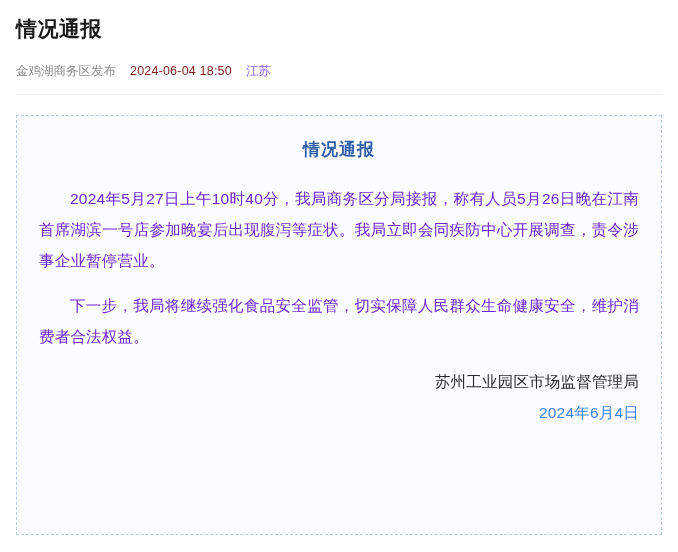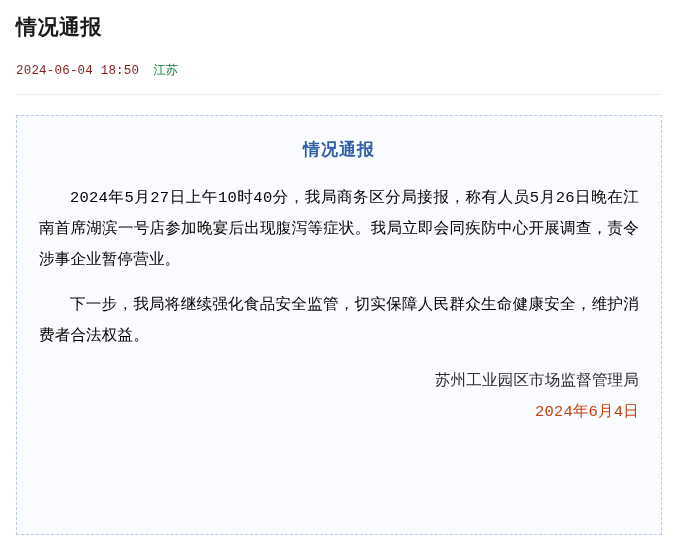--- a/index.html
+++ b/index.html
@@ -13,21 +13,20 @@
     font-family: "Liberation Sans", sans-serif;
     color: #222222;
     overflow: hidden;
   }
   .page {
     width: 678px;
     height: 552px;
     box-sizing: border-box;
     position: relative;
     background: #ffffff;
-    font-family: Liberation Mono, monospace;
   }
   .header {
     padding: 14px 16px 0 16px;
   }
   .title {
     font-size: 21px;
     font-weight: bold;
     color: #1a1a1a;
     letter-spacing: 0.5px;
     line-height: 30px;
@@ -44,21 +43,21 @@
     white-space: nowrap;
   }
   .meta .source {
     color: #8c8c8c;
   }
   .meta .datetime {
     color: #7f1d1d;
     letter-spacing: 0.2px;
   }
   .meta .location {
-    color: #15803d;
+    color: #8b5cf6;
   }
   .divider {
     margin-top: 14px;
     border-top: 1px solid #ededed;
     width: 100%;
   }
   .body-wrap {
     padding: 20px 16px 0 16px;
   }
   .notice-card {
@@ -72,49 +71,50 @@
     text-align: center;
     color: #2f5fa8;
     font-weight: bold;
     font-size: 17px;
     letter-spacing: 1px;
     margin-bottom: 22px;
   }
   .para {
     font-size: 15.5px;
     line-height: 31px;
-    color: #000000;
+    color: #6d28d9;
     text-indent: 2em;
     text-align: justify;
     margin: 0 0 14px 0;
     letter-spacing: 0.2px;
   }
   .sign {
     text-align: right;
     font-size: 15.5px;
     line-height: 31px;
     color: #2a2a2a;
     letter-spacing: 0.2px;
   }
   .sign-date {
     text-align: right;
     font-size: 15.5px;
     line-height: 31px;
-    color: #c2410c;
+    color: #3b82f6;
     letter-spacing: 0.2px;
   }
 </style>
 </head>
 <body>
 
 <div class="page">
 
   <div class="header">
     <h1 class="title">情况通报</h1>
     <div class="meta">
+      <span class="source">金鸡湖商务区发布</span>
       <span class="datetime">2024-06-04 18:50</span>
       <span class="location">江苏</span>
     </div>
     <div class="divider"></div>
   </div>
 
   <div class="body-wrap">
     <div class="notice-card">
       <div class="notice-title">情况通报</div>
 

